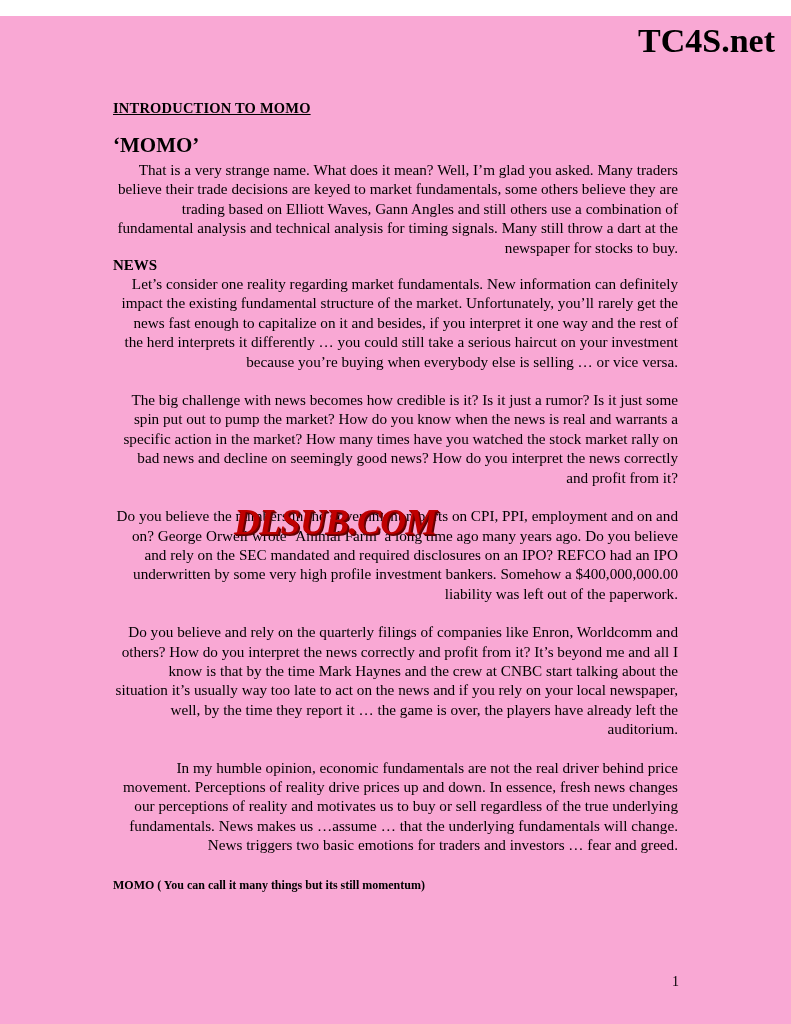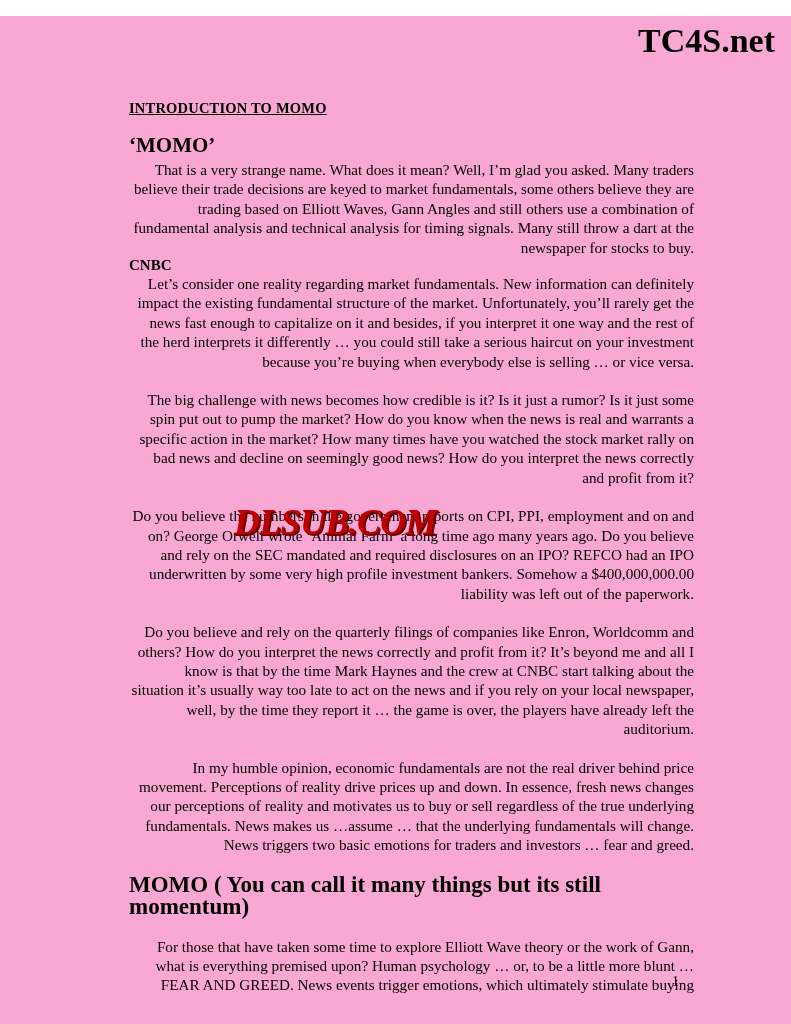--- a/index.html
+++ b/index.html
@@ -25,21 +25,21 @@
     top: 6px;
     right: 16px;
     font-family: "Liberation Serif", serif;
     font-size: 34px;
     font-weight: bold;
     color: #000000;
     letter-spacing: 0px;
   }
   .content {
     position: absolute;
-    left: 129px;
+    left: 113px;
     top: 84px;
     width: 565px;
   }
   .doc-title {
     font-size: 14.5px;
     font-weight: bold;
     text-decoration: underline;
     margin: 0 0 16px 0;
     letter-spacing: 0.2px;
   }
@@ -56,21 +56,21 @@
   p.para {
     font-size: 15.2px;
     line-height: 19.4px;
     margin: 0 0 0 0;
     text-align: right;
   }
   .gap {
     height: 19px;
   }
   .momo-head {
-    font-size: 23px;
+    font-size: 12px;
     font-weight: bold;
     margin: 0 0 0 0;
     line-height: 22px;
   }
   .watermark {
     position: absolute;
     left: 236px;
     top: 487px;
     font-family: "Liberation Serif", serif;
     font-size: 35px;
@@ -107,21 +107,21 @@
   <div class="header-logo">TC4S.net</div>
 
   <div class="content">
 
     <div class="doc-title">INTRODUCTION TO MOMO</div>
 
     <div class="sec-head">‘MOMO’</div>
 
     <p class="para">That is a very strange name. What does it mean? Well, I’m glad you asked. Many traders believe their trade decisions are keyed to market fundamentals, some others believe they are trading based on Elliott Waves, Gann Angles and still others use a combination of fundamental analysis and technical analysis for timing signals. Many still throw a dart at the newspaper for stocks to buy.</p>
 
-    <div class="sub-head">CNBC</div>
+    <div class="sub-head">NEWS</div>
 
     <p class="para">Let’s consider one reality regarding market fundamentals. New information can definitely impact the existing fundamental structure of the market. Unfortunately, you’ll rarely get the news fast enough to capitalize on it and besides, if you interpret it one way and the rest of the herd interprets it differently … you could still take a serious haircut on your investment because you’re buying when everybody else is selling … or vice versa.</p>
 
     <div class="gap"></div>
 
     <p class="para">The big challenge with news becomes how credible is it? Is it just a rumor? Is it just some spin put out to pump the market? How do you know when the news is real and warrants a specific action in the market? How many times have you watched the stock market rally on bad news and decline on seemingly good news? How do you interpret the news correctly and profit from it?</p>
 
     <div class="gap"></div>
 
     <p class="para">Do you believe the numbers in the government reports on CPI, PPI, employment and on and on? George Orwell wrote ‘Animal Farm’ a long time ago many years ago. Do you believe and rely on the SEC mandated and required disclosures on an IPO? REFCO had an IPO underwritten by some very high profile investment bankers. Somehow a $400,000,000.00 liability was left out of the paperwork.</p>
@@ -133,21 +133,20 @@
     <div class="gap"></div>
 
     <p class="para">In my humble opinion, economic fundamentals are not the real driver behind price movement. Perceptions of reality drive prices up and down. In essence, fresh news changes our perceptions of reality and motivates us to buy or sell regardless of the true underlying fundamentals. News makes us …assume … that the underlying fundamentals will change. News triggers two basic emotions for traders and investors … fear and greed.</p>
 
     <div class="gap"></div>
 
     <div class="momo-head">MOMO ( You can call it many things but its still momentum)</div>
 
     <div class="gap"></div>
 
-    <p class="para">For those that have taken some time to explore Elliott Wave theory or the work of Gann, what is everything premised upon? Human psychology … or, to be a little more blunt … FEAR AND GREED. News events trigger emotions, which ultimately stimulate buying</p>
 
   </div>
 
   <div class="watermark">DLSUB.COM</div>
 
   <div class="page-number">1</div>
 
 
 </div>
 

